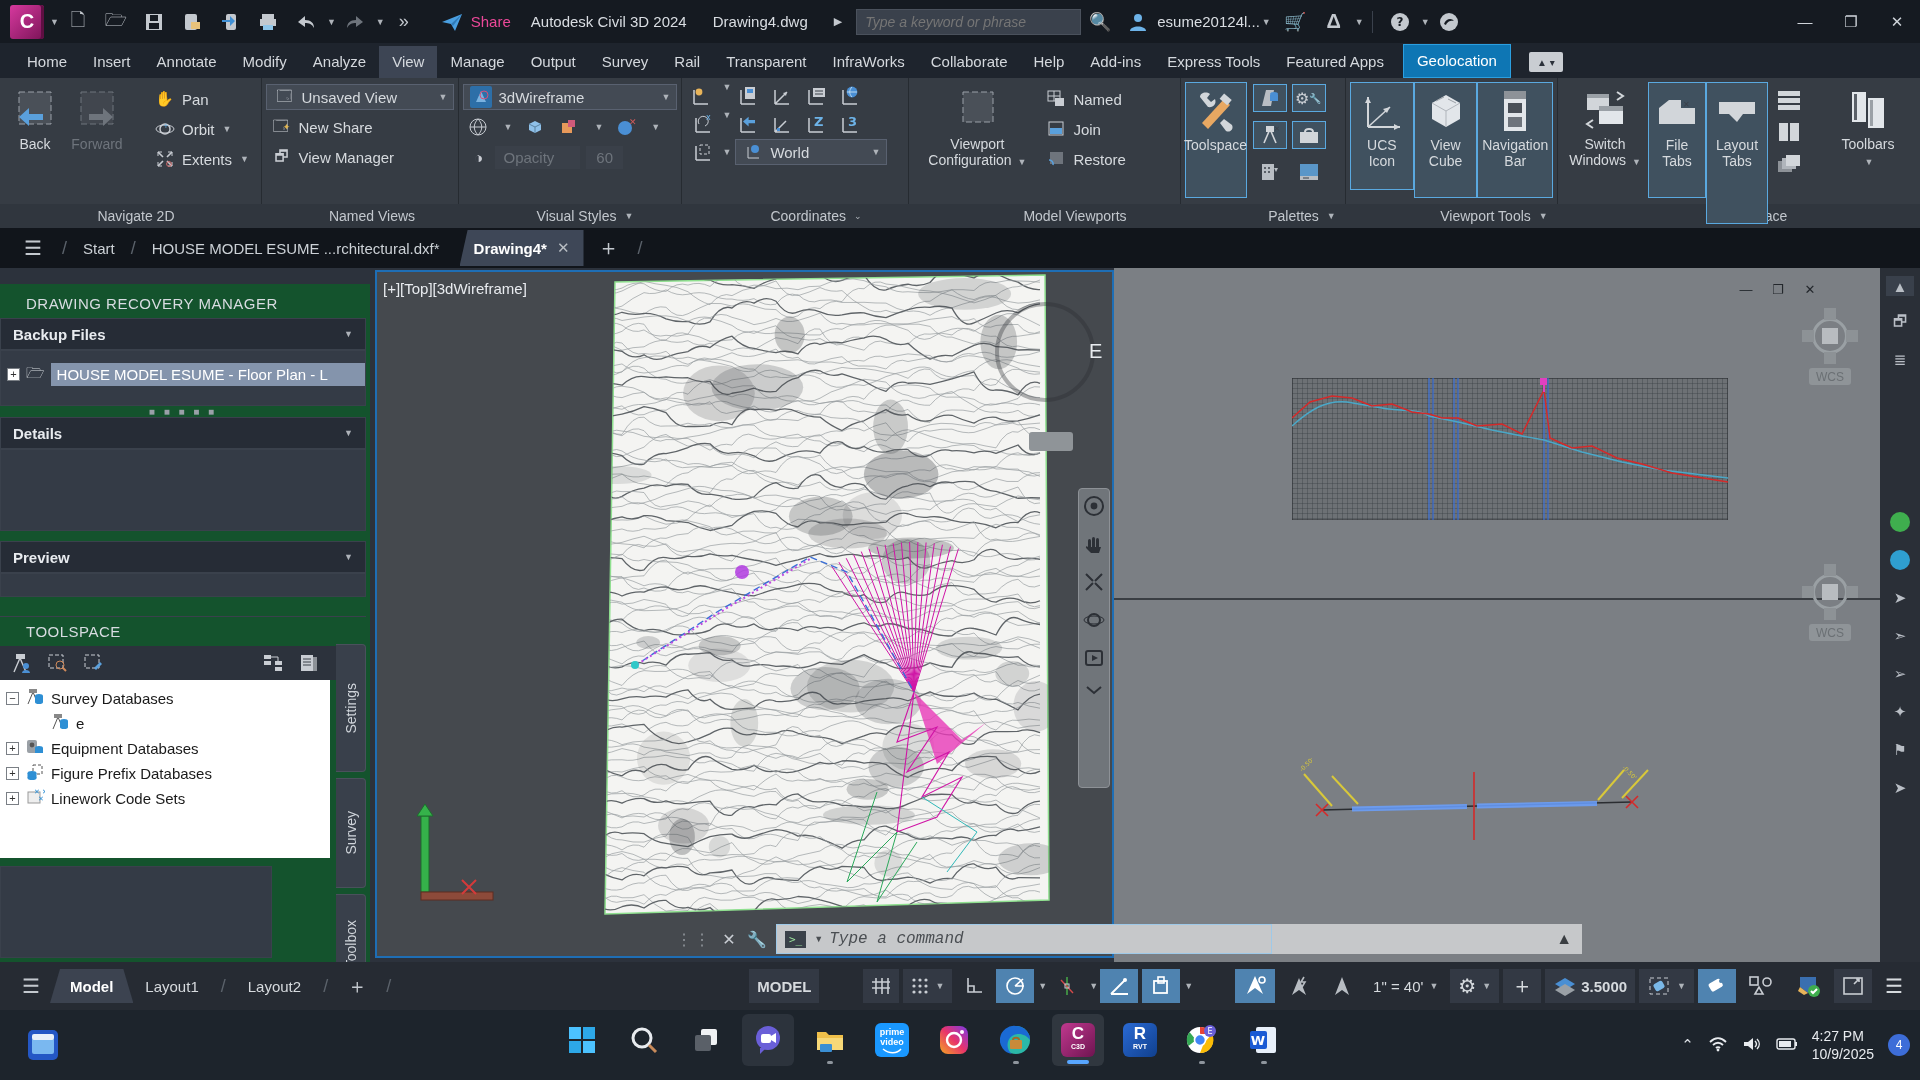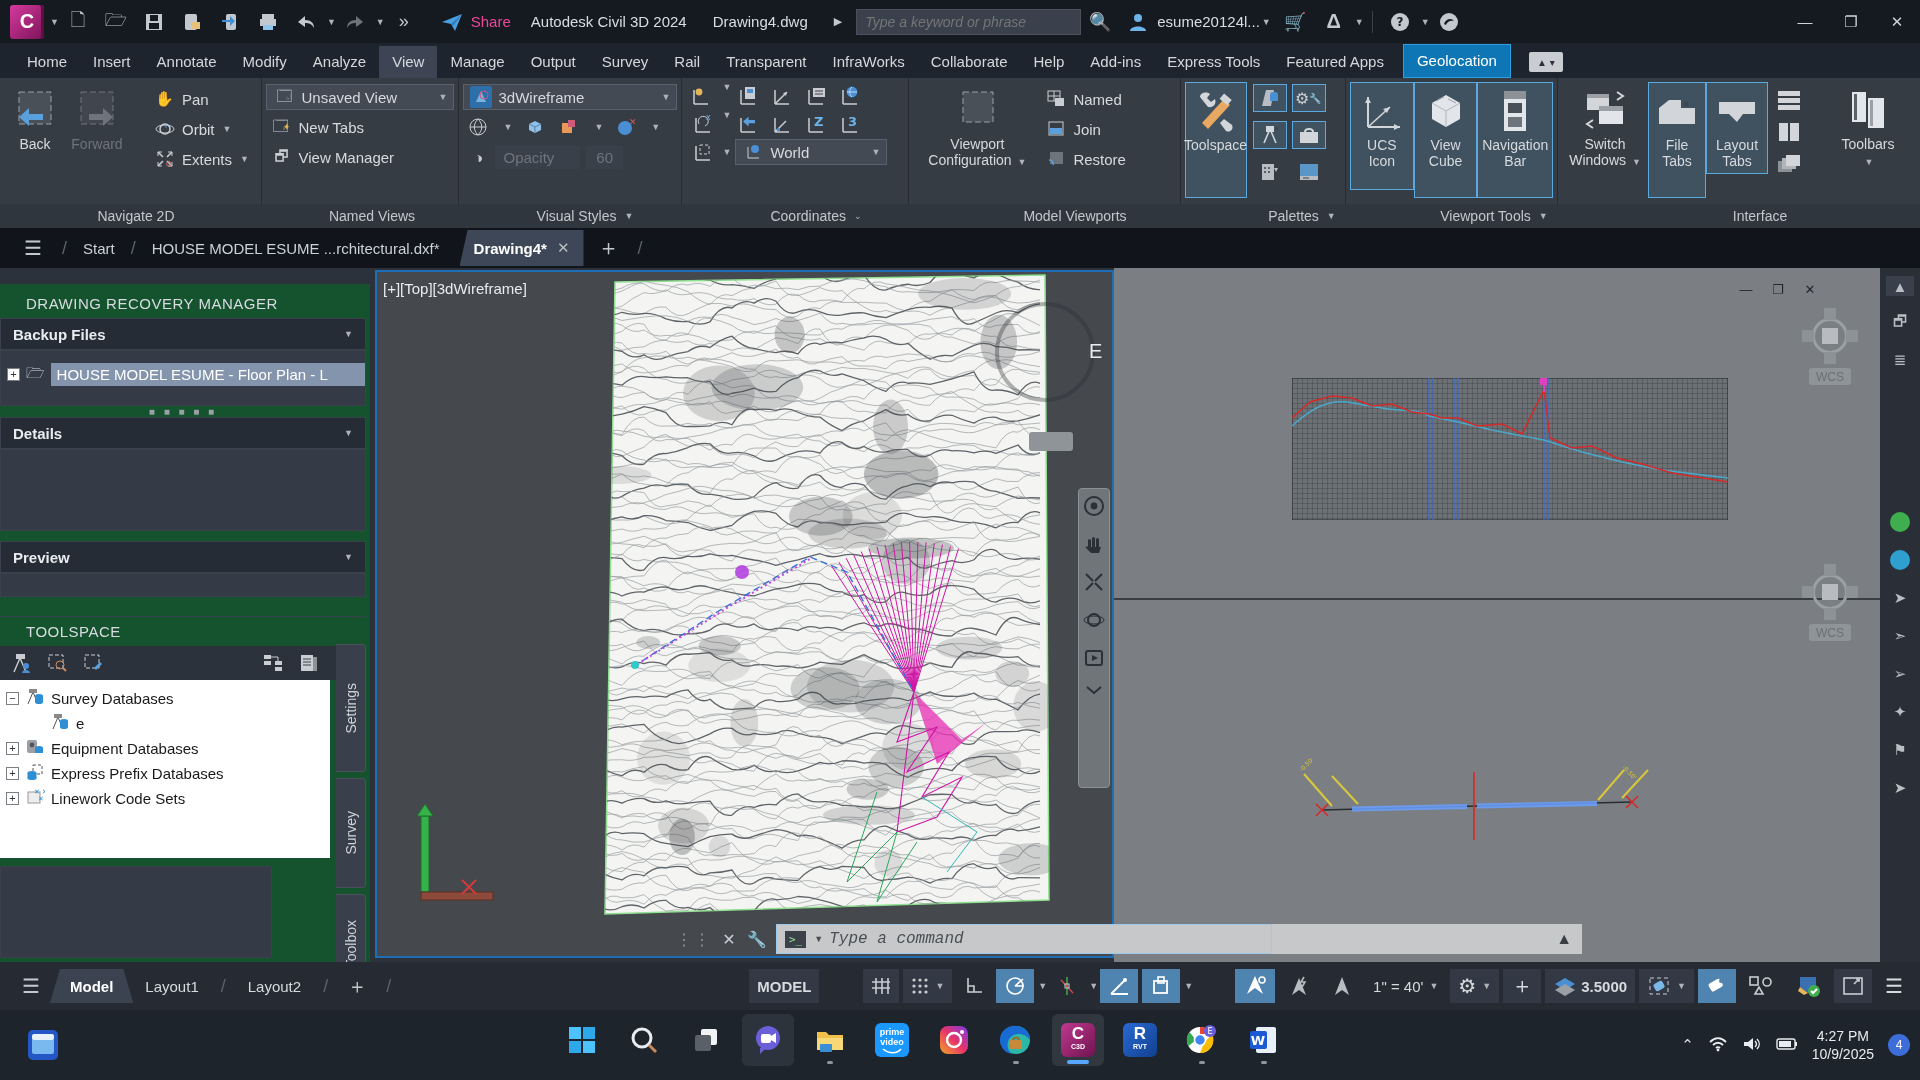--- a/index.html
+++ b/index.html
@@ -140,21 +140,21 @@
     align-items:center; justify-content:center; position:relative; }
   .tk-slot.open::after { content:""; position:absolute; bottom:2px; width:6px; height:3px;
     border-radius:2px; background:#8e959d; }
   .tk-slot.running { background:#2c333c; }
   .tk-slot.activeapp { background:#30373f; }
   .tk-slot.activeapp::after { content:""; position:absolute; bottom:2px; width:22px; height:4px;
     border-radius:2px; background:#58a6ff; }
   .tk-ic { width:34px; height:34px; border-radius:6px; display:flex; align-items:center;
     justify-content:center; font-weight:bold; font-size:17px; color:#fff; }
   #tk-right { position:absolute; right:10px; top:0; height:70px; display:flex; align-items:center; gap:14px; }
-  #tk-clock { text-align:center; font-size:14px; color:#e8ebef; line-height:18px; }
+  #tk-clock { text-align:left; font-size:14px; color:#e8ebef; line-height:18px; }
   #tk-badge { width:22px; height:22px; border-radius:50%; background:#3d6dd8; color:#fff;
     font-size:12px; display:flex; align-items:center; justify-content:center; }
   .tray-ic { color:#dfe3e8; font-size:15px; }
 
   svg text { font-family:"DejaVu Sans", sans-serif; }
 </style>
 </head>
 <body>
 
 <div id="titlebar">
@@ -325,21 +325,21 @@
     <div class="rib-panel col" style="width:200px">
       <div class="srow" style="padding:0">
         <div class="rib-dd" style="width:188px">
           <span class="sicon">🗔</span>
           <span>Unsaved View</span>
             <span class="caret">▼</span>
         </div>
       </div>
       <div class="srow">
         <span class="sicon">🗔<span style="color:#e0b550;font-size:9px;margin-left:-6px">✦</span></span>
-        <span>New Tabs</span>
+        <span>New Share</span>
       </div>
       <div class="srow">
         <span class="sicon">🗗</span>
         <span>View Manager</span>
       </div>
     </div>
 
     <div class="rib-panel col" style="width:226px">
       <div class="srow" style="padding:0">
         <div class="rib-dd" style="width:214px">
@@ -626,21 +626,21 @@
       </div>
       <div class="bigbtn toggle-on" style="width:58px;height:116px">
         <div class="bicon">
             <svg width="44" height="34">
               <path d="M4 30 L4 14 L14 6 L26 6 L26 14 L40 14 L40 30 Z" fill="#d2d6da"></path>
               <text x="28" y="13" font-size="8" fill="#3a4049">✕</text>
             </svg>
           </div>
         <span><span>File</span><br><span>Tabs</span></span>
       </div>
-      <div class="bigbtn toggle-on" style="width:62px;height:92px">
+      <div class="bigbtn toggle-on" style="width:62px;height:142px">
         <div class="bicon">
             <svg width="44" height="34">
               <path d="M4 8 L40 8 L40 20 L28 20 L22 28 L14 20 L4 20 Z" fill="#d2d6da"></path>
             </svg>
           </div>
         <span><span>Layout</span><br><span>Tabs</span></span>
       </div>
       <div class="col" style="gap:4px;padding-top:4px;margin-left:4px">
         <div class="gridbtn">
             <svg width="26" height="22">
@@ -1134,21 +1134,21 @@
           <span>Equipment Databases</span>
         </div>
         <div class="tree-row">
           <span class="tree-box">+</span>
           <span><svg width="20" height="18">
                 <rect x="8" y="2" width="9" height="9" fill="none" stroke="#555" stroke-dasharray="3 2"></rect>
                 <ellipse cx="7" cy="10" rx="4.5" ry="2" fill="#2e8fd4"></ellipse>
                 <rect x="2.5" y="10" width="9" height="5" fill="#2e8fd4"></rect>
                 <ellipse cx="7" cy="15" rx="4.5" ry="2" fill="#2e8fd4"></ellipse>
               </svg></span>
-          <span>Express Prefix Databases</span>
+          <span>Figure Prefix Databases</span>
         </div>
         <div class="tree-row">
           <span class="tree-box">+</span>
           <span><svg width="20" height="18">
                 <rect x="3" y="4" width="12" height="11" fill="#eee" stroke="#999"></rect>
                 <text x="9" y="6" font-size="7" fill="#2e8fd4">✕ ✕</text>
                 <text x="13" y="13" font-size="7" fill="#2e8fd4">✕</text>
               </svg></span>
           <span>Linework Code Sets</span>
         </div>

